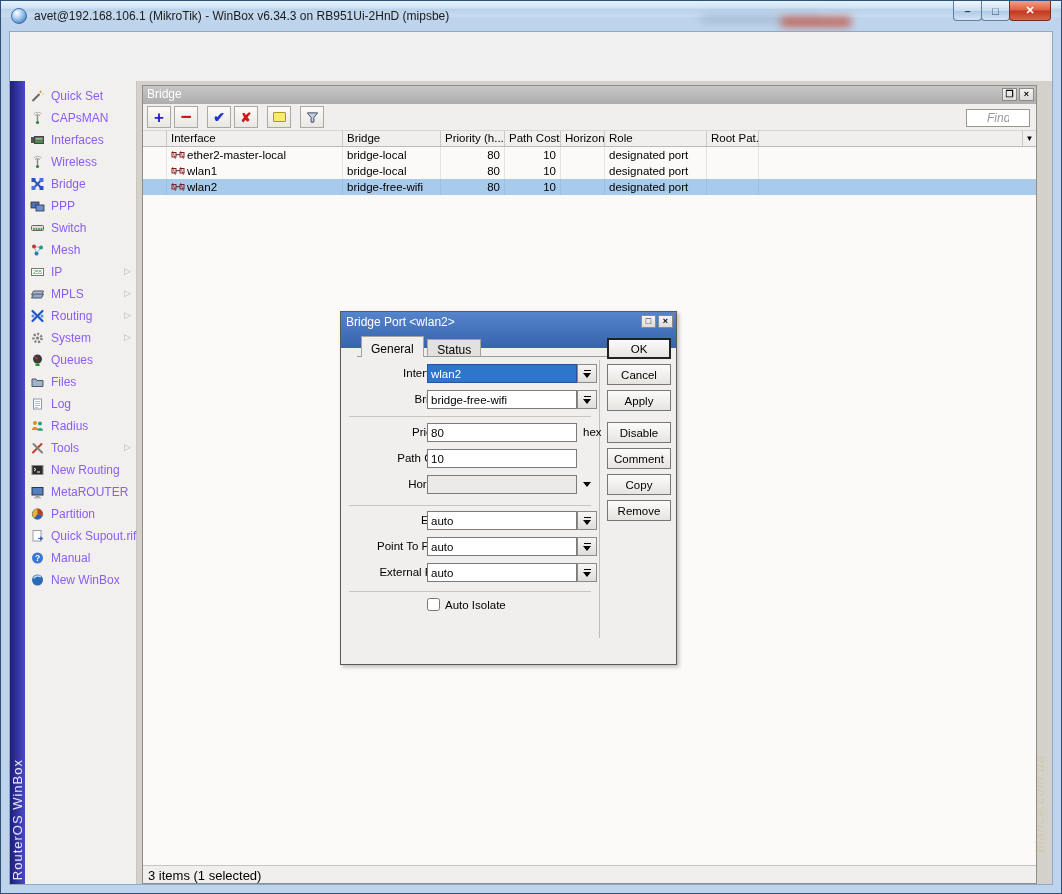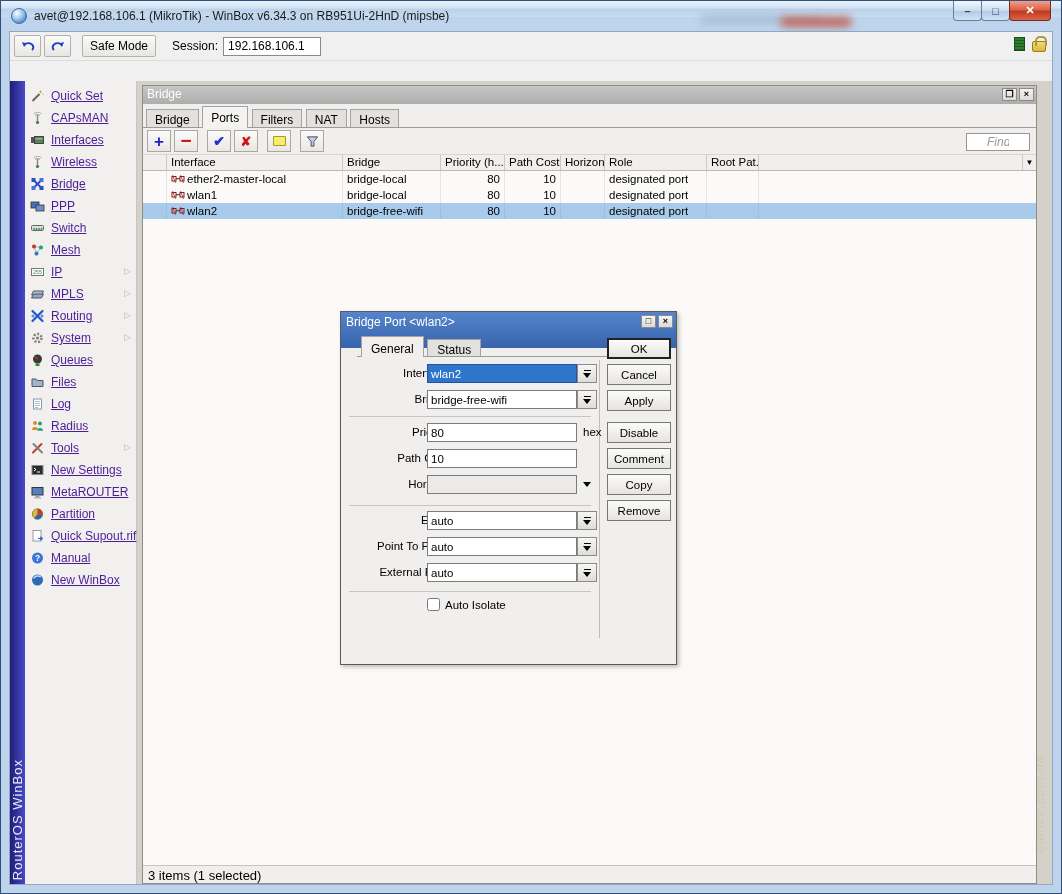--- a/index.html
+++ b/index.html
@@ -39,21 +39,21 @@
 
   
   .workarea { position: absolute; left: 0; top: 49px; right: 0; bottom: 0; display: flex; }
   .bluestrip { position: relative; width: 15px; background: linear-gradient(to right, #1E1E78, #4949C8); }
   .brand-vert { position: absolute; left: 0px; bottom: 4px; writing-mode: vertical-rl; transform: rotate(180deg);
     color: #E9E9F4; font-size: 13px; letter-spacing: 1px; white-space: nowrap; }
   .sidebar { width: 112px; background: #F1F0EF; border-right: 1px solid #C9C6C0; padding-top: 4px; }
   .sb-item { position: relative; height: 22px; display: flex; align-items: center; padding-left: 5px; }
   .sb-ic { width: 17px; height: 15px; margin-right: 4px; flex: 0 0 17px; }
   .sb-ic svg { width: 15px; height: 14px; }
-  .sb-lb { font-size: 12px; color: #4c1d95; white-space: nowrap; text-decoration: underline; }
+  .sb-lb { font-size: 12px; color: #8b5cf6; white-space: nowrap; }
   .sb-arrow { position: absolute; right: 5px; top: 5px; color: #B9B6B0; font-size: 9px; }
   .mdi { position: relative; flex: 1; background: #D4D1CB; overflow: hidden; }
 
   
   .bridge-win { position: absolute; left: 5px; top: 4px; width: 895px; height: 799px; background: #F0EFED; border: 1px solid #8F8C86; display: flex; flex-direction: column; }
   .bw-title { height: 18px; background: linear-gradient(#C6C6C6, #ADADAD); color: #fff; font-size: 12px; padding: 1px 4px; position: relative; }
   .bw-btns { position: absolute; right: 2px; top: 2px; display: flex; gap: 2px; }
   .mini-btn { width: 15px; height: 13px; border: 1px solid #8A8A8A; background: linear-gradient(#F5F4F2, #DDDBD7);
     display: flex; align-items: center; justify-content: center; font-size: 9px; color: #000; font-weight: bold; line-height: 1; }
   .tabbar { position: relative; height: 24px; background: #F0EFED; padding-left: 3px; }
@@ -140,41 +140,20 @@
     <div class="caption-btns">
       <div class="cap-btn">–</div>
       <div class="cap-btn">□</div>
       <div class="cap-btn close">✕</div>
     </div>
   </div>
 
   <div class="client">
 
 
-    <div class="toolbar">
-      <div class="tb-btn">
-        <svg width="14" height="12" viewBox="0 0 14 12">
-            <path d="M11 10 A5 4 0 0 0 3.5 4.5" fill="none" stroke="#1F3FBF" stroke-width="2"></path>
-            <path d="M1 2 L6 3.5 L3 7 Z" fill="#1F3FBF"></path>
-          </svg>
-      </div>
-      <div class="tb-btn">
-        <svg width="14" height="12" viewBox="0 0 14 12">
-            <path d="M3 10 A5 4 0 0 1 10.5 4.5" fill="none" stroke="#1F3FBF" stroke-width="2"></path>
-            <path d="M13 2 L8 3.5 L11 7 Z" fill="#1F3FBF"></path>
-          </svg>
-      </div>
-      <div class="safe-mode">Safe Mode</div>
-      <span class="session-label">Session:</span>
-      <input class="session-input" readonly="" value="192.168.106.1" style="">
-      <div class="tb-right">
-        <div class="green-ind"></div>
-        <div class="lock"></div>
-      </div>
-    </div>
 
     <div class="workarea">
       <div class="bluestrip">
         <div class="brand-vert">RouterOS WinBox</div>
       </div>
 
       <div class="sidebar">
         <div class="sb-item">
             <span class="sb-ic"><svg viewBox="0 0 14 14">
                 <path d="M2 12 L9 5" stroke="#666" stroke-width="2"></path>
@@ -315,21 +294,21 @@
               </svg></span>
             <span class="sb-lb">Tools</span>
             <span class="sb-arrow">▷</span>
           </div>
         <div class="sb-item">
             <span class="sb-ic"><svg viewBox="0 0 14 14">
                 <rect x="1.5" y="2.5" width="11" height="9" fill="#2A2A2A" stroke="#888"></rect>
                 <path d="M3.5 5 l2 1.5 -2 1.5" stroke="#fff" fill="none" stroke-width="1"></path>
                 <path d="M6.5 9 h3" stroke="#fff" stroke-width="1"></path>
               </svg></span>
-            <span class="sb-lb">New Settings</span>
+            <span class="sb-lb">New Routing</span>
           </div>
         <div class="sb-item">
             <span class="sb-ic"><svg viewBox="0 0 14 14">
                 <rect x="1.5" y="2.5" width="11" height="7.5" fill="#5580C0" stroke="#334"></rect>
                 <rect x="5" y="10.5" width="4" height="1.6" fill="#999"></rect>
                 <rect x="3.5" y="12.2" width="7" height="1.2" fill="#AAA"></rect>
               </svg></span>
             <span class="sb-lb">MetaROUTER</span>
           </div>
         <div class="sb-item">
@@ -365,27 +344,20 @@
 
       <div class="mdi">
 
         <div class="bridge-win">
           <div class="bw-title">
             <span>Bridge</span>
             <span class="bw-btns">
               <span class="mini-btn">❐</span>
               <span class="mini-btn">×</span>
             </span>
-          </div>
-          <div class="tabbar">
-            <span class="tab">Bridge</span>
-            <span class="tab active">Ports</span>
-            <span class="tab">Filters</span>
-            <span class="tab">NAT</span>
-            <span class="tab">Hosts</span>
           </div>
           <div class="bw-toolbar">
             <div class="bw-tbtn">
                 <span class="ic-plus">+</span>
               </div>
             <div class="bw-tbtn">
                 <span class="ic-minus">−</span>
               </div>
             <div class="gap8"></div>
             <div class="bw-tbtn">

